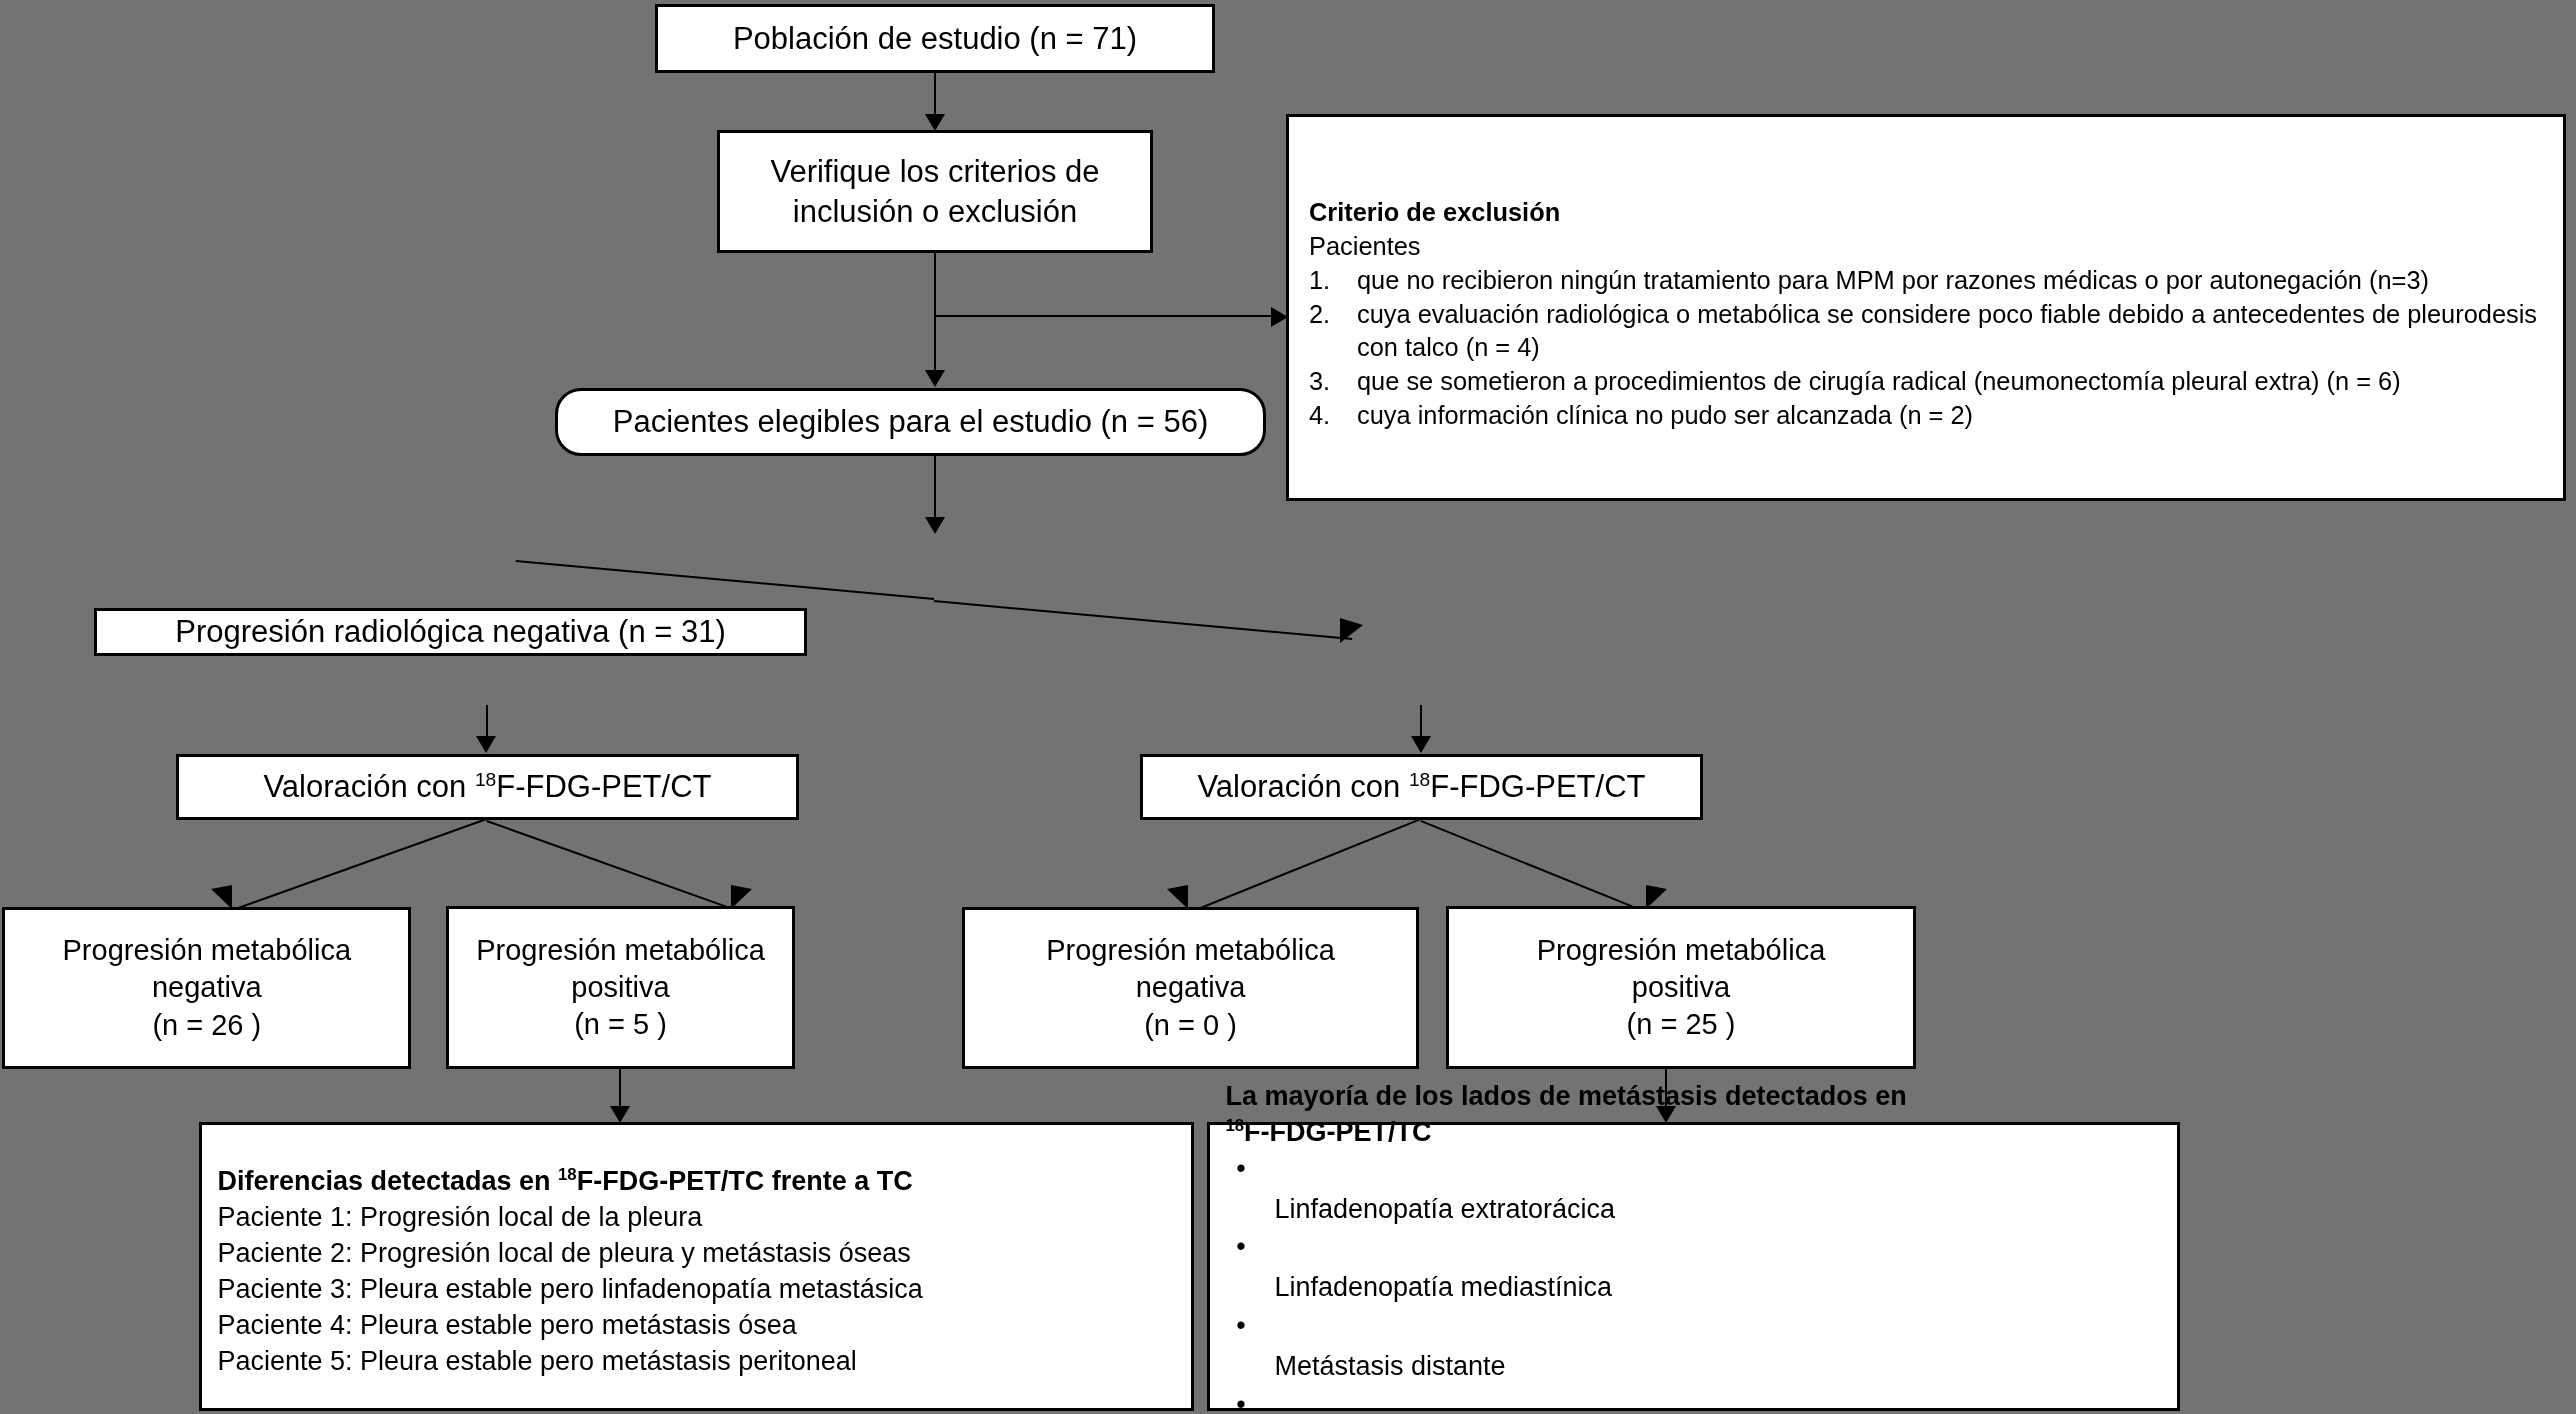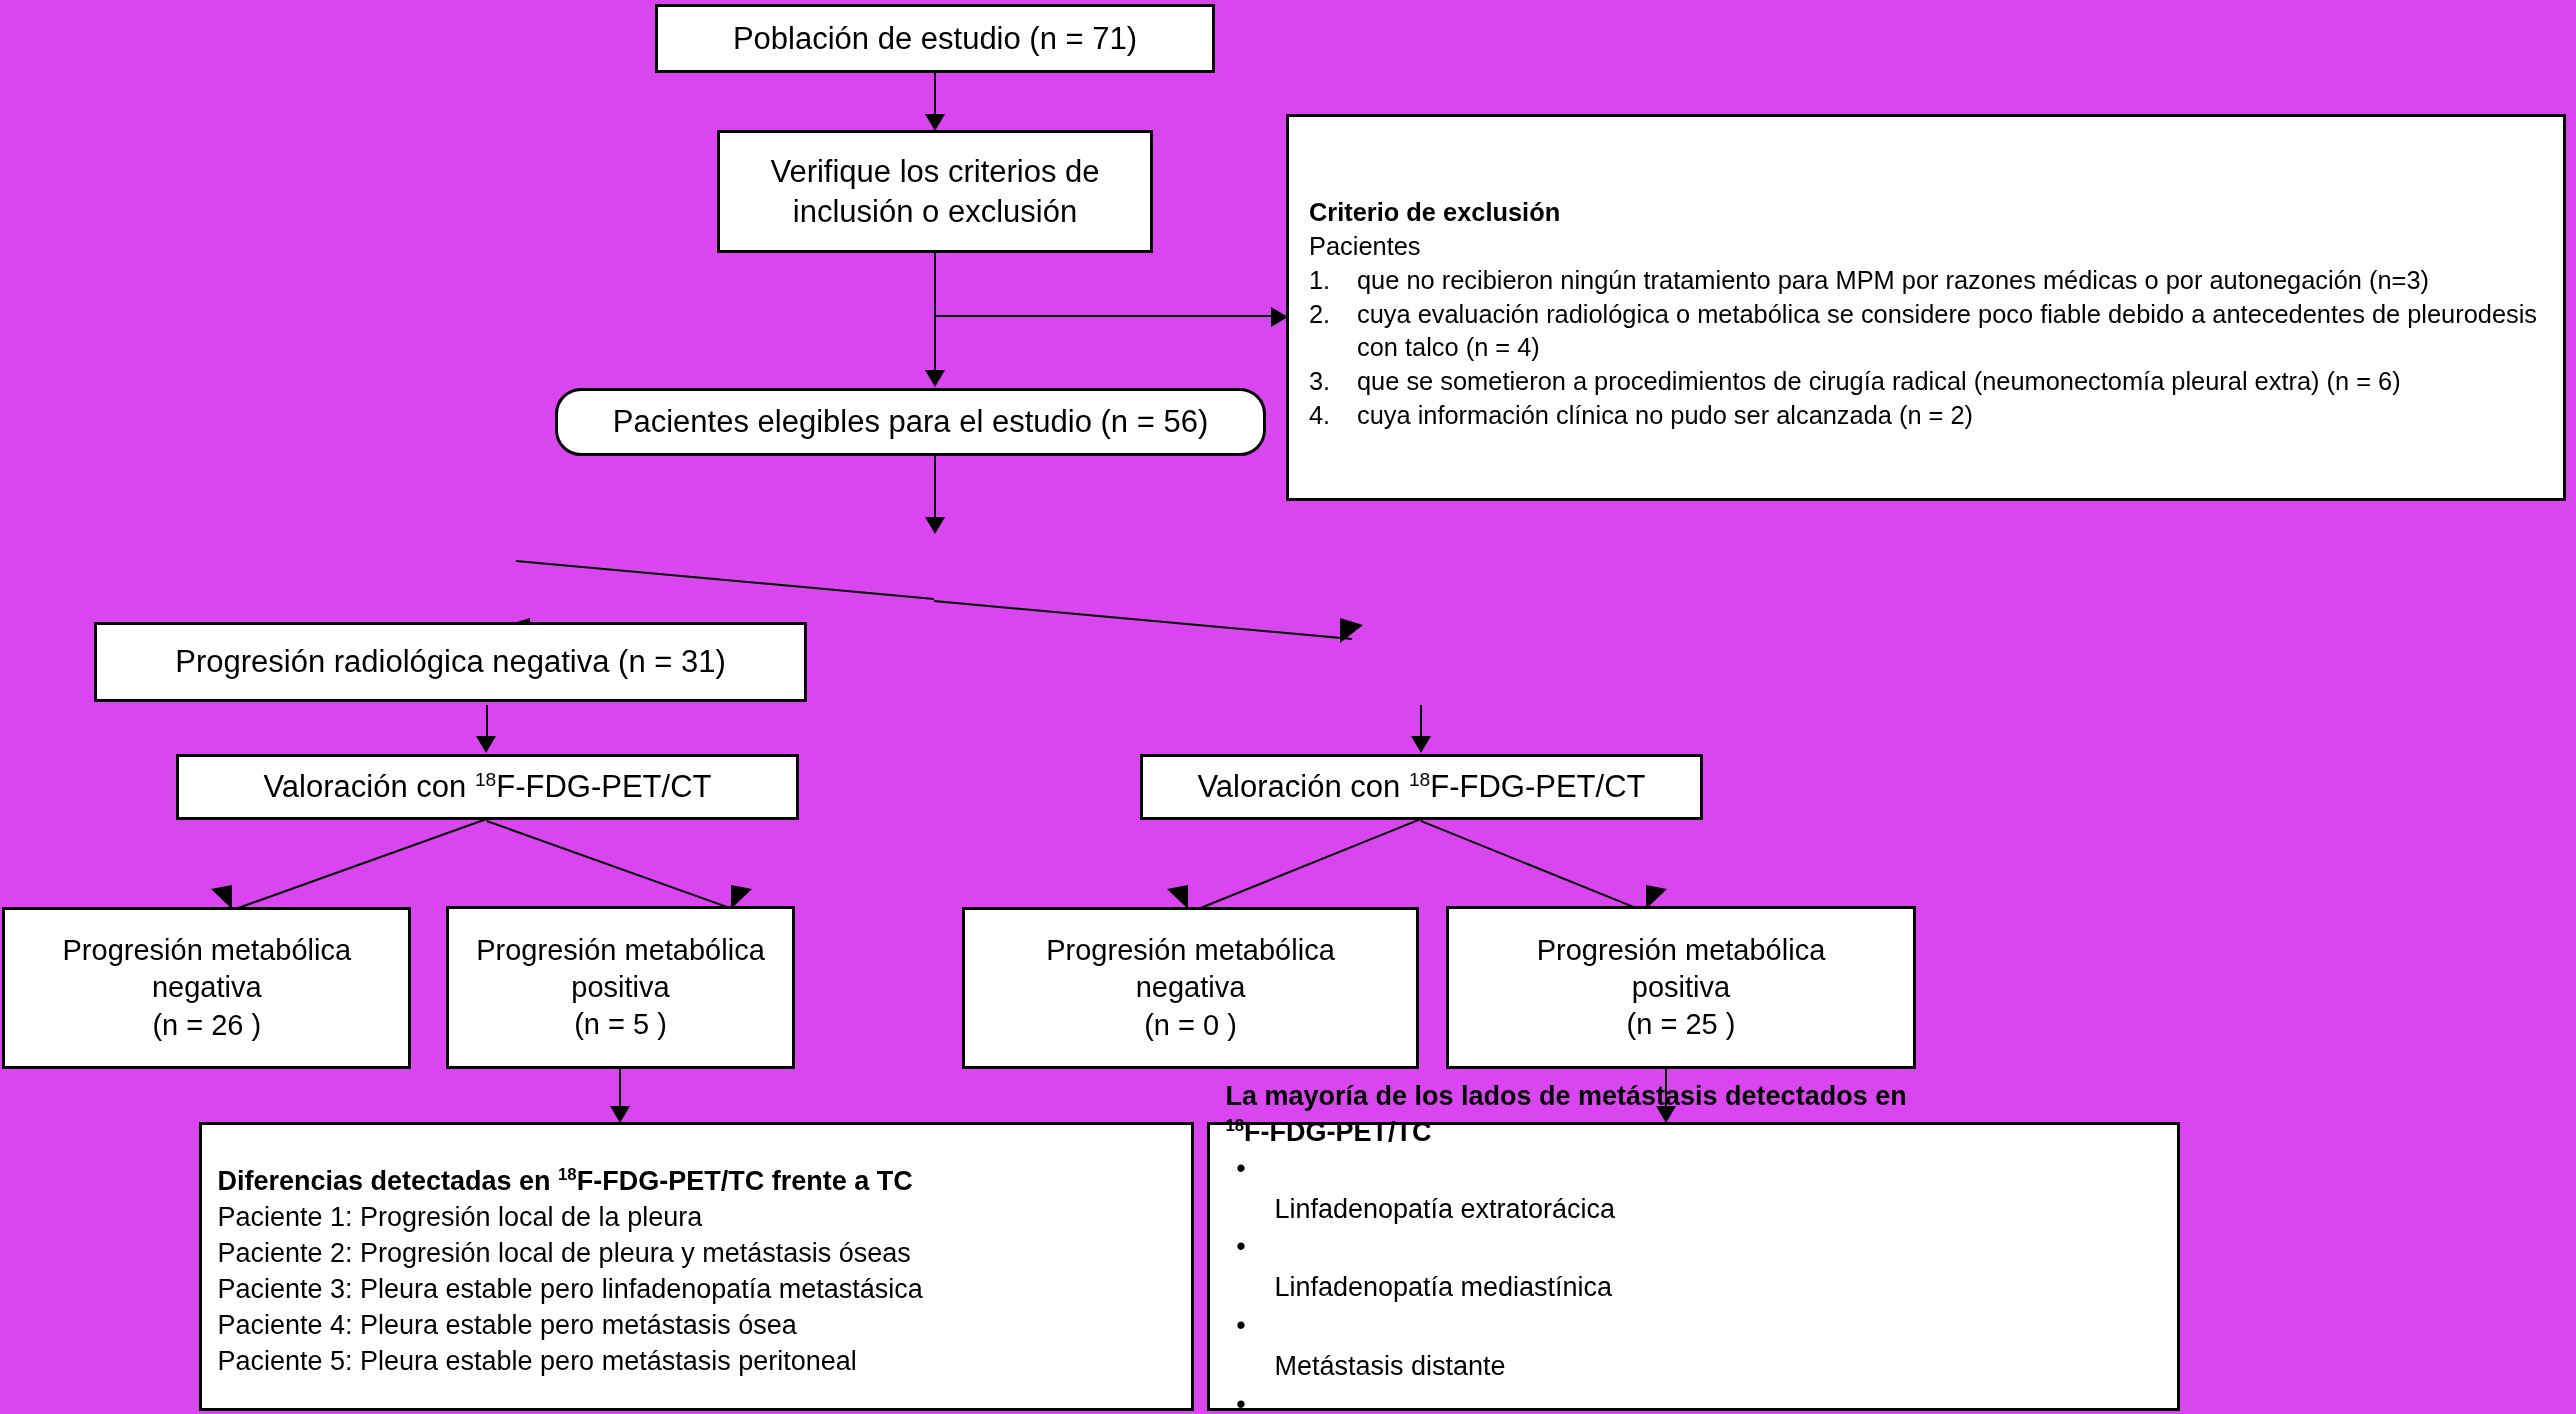--- a/index.html
+++ b/index.html
@@ -1,17 +1,17 @@
 <!DOCTYPE html>
 <html style="font-size:12.3px"><head>
 <meta charset="utf-8">
 <style>
   html,body{margin:0;padding:0;background:#ffffff;}
   body{font-family:"Liberation Sans", sans-serif;color:#000;}
-  #canvas{position:relative;width:2576px;height:1415px;background:#d946ef;overflow:hidden;}
+  #canvas{position:relative;width:2576px;height:1415px;background:#737373;overflow:hidden;}
 
   .box{position:absolute;border:3.1px solid #000;background:#fff;box-sizing:border-box;
        display:flex;align-items:center;justify-content:center;text-align:center;
        line-height:1.28;color:#000;}
   .box.left{justify-content:flex-start;text-align:left;align-items:center;}
   .box .inner{width:100%;}
   sup{font-size:0.62em;vertical-align:super;line-height:0;}
 
   
   .vline{position:absolute;background:#000;width:2.3px;}
@@ -85,21 +85,21 @@
   <div class="vline" style="left:934px;top:456px;height:63px;"></div>
   <div class="arrow-down" style="left:925px;top:517px;"></div>
 
 
   <div class="diag" style="left:934px;top:600px;width:420px;transform:rotate(185.2deg);"></div>
   <div class="diag-head" style="left:500px;top:618px;border-left:7.7px solid transparent;border-right:23px solid #000;border-top:7px solid transparent;border-bottom:18.5px solid transparent;"></div>
 
   <div class="diag" style="left:934px;top:600px;width:420px;transform:rotate(5.2deg);"></div>
   <div class="diag-head" style="left:1340px;top:618px;border-right:7.7px solid transparent;border-left:23px solid #000;border-top:7px solid transparent;border-bottom:18.5px solid transparent;"></div>
 
-  <div class="box" style="left:94px;top:622px;width:713px;height:80px;font-size:31px;">
+  <div class="box" style="left:94px;top:608px;width:713px;height:48px;font-size:31px;">
     <span class="inner">Progresión radiológica negativa (n = 31)</span>
   </div>
 
 
   <div class="vline" style="left:486px;top:705px;height:34px;"></div>
   <div class="arrow-down" style="left:476px;top:736px;"></div>
 
   <div class="vline" style="left:1420px;top:705px;height:34px;"></div>
   <div class="arrow-down" style="left:1411px;top:736px;"></div>
 

